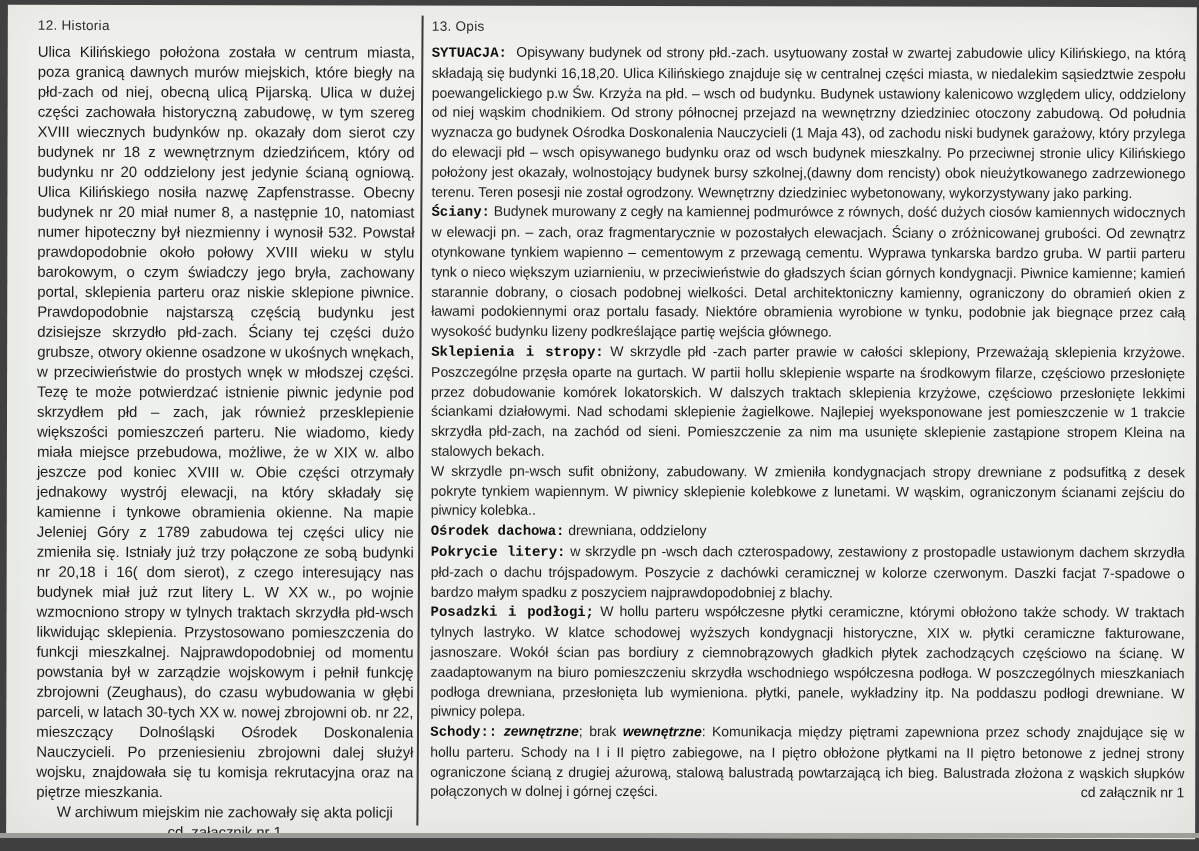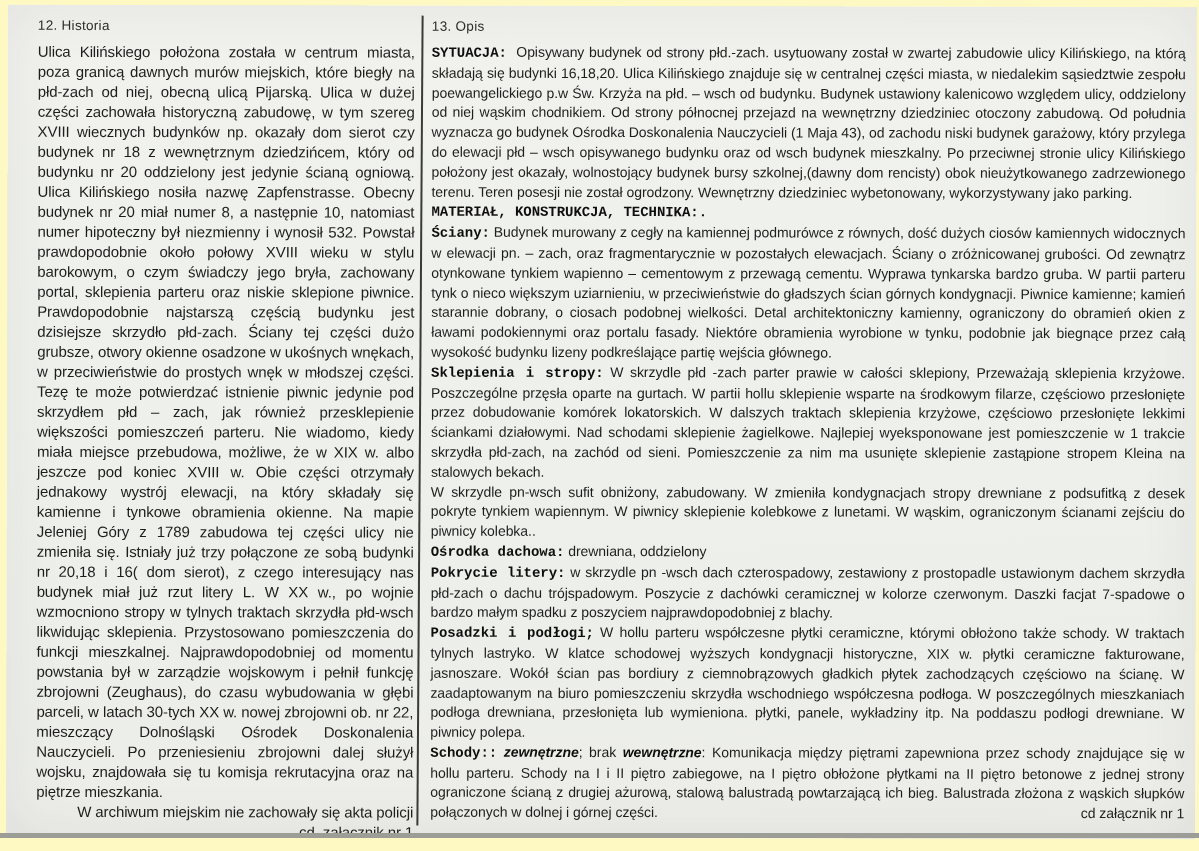--- a/index.html
+++ b/index.html
@@ -8,21 +8,21 @@
     background: #101010;
     width: 1199px;
     height: 851px;
     overflow: hidden;
     font-family: "Liberation Sans", sans-serif;
   }
   .stage {
     position: relative;
     width: 1199px;
     height: 851px;
-    background: #fef9c3;
+    background: #404040;
   }
   .paper {
     position: absolute;
     left: 7px;
     top: 6px;
     width: 1189px;
     height: 832px;
     background: linear-gradient(178deg, #f1f2ee 0%, #eef0ec 55%, #ecede9 100%);
     transform: rotate(0.12deg);
     transform-origin: 50% 50%;
@@ -69,21 +69,21 @@
     font-size: 15px;
     line-height: 20px;
     letter-spacing: -0.1px;
     text-align: justify;
     margin: 0;
   }
   .col-left .plain-line {
     font-size: 15px;
     line-height: 20px;
     letter-spacing: -0.1px;
-    text-align: right;
+    text-align: center;
     margin: 0;
   }
   .col-right p {
     font-size: 14px;
     line-height: 19.8px;
     letter-spacing: -0.05px;
     text-align: justify;
     margin: 0;
   }
   b { color: #0e0e0d; font-family: Liberation Mono, monospace; }
@@ -103,29 +103,29 @@
       <p class="body-text">Ulica Kilińskiego położona została w centrum miasta, poza granicą dawnych murów miejskich, które biegły na płd-zach od niej, obecną ulicą Pijarską. Ulica w dużej części zachowała historyczną zabudowę, w tym szereg XVIII wiecznych budynków np. okazały dom sierot czy budynek nr 18 z wewnętrznym dziedzińcem, który od budynku nr 20 oddzielony jest jedynie ścianą ogniową. Ulica Kilińskiego nosiła nazwę Zapfenstrasse. Obecny budynek nr 20 miał numer 8, a następnie 10, natomiast numer hipoteczny był niezmienny i wynosił 532. Powstał prawdopodobnie około połowy XVIII wieku w stylu barokowym, o czym świadczy jego bryła, zachowany portal, sklepienia parteru oraz niskie sklepione piwnice. Prawdopodobnie najstarszą częścią budynku jest dzisiejsze skrzydło płd-zach. Ściany tej części dużo grubsze, otwory okienne osadzone w ukośnych wnękach, w przeciwieństwie do prostych wnęk w młodszej części. Tezę te może potwierdzać istnienie piwnic jedynie pod skrzydłem płd – zach, jak również przesklepienie większości pomieszczeń parteru. Nie wiadomo, kiedy miała miejsce przebudowa, możliwe, że w XIX w. albo jeszcze pod koniec XVIII w. Obie części otrzymały jednakowy wystrój elewacji, na który składały się kamienne i tynkowe obramienia okienne. Na mapie Jeleniej Góry z 1789   zabudowa tej części ulicy nie zmieniła się. Istniały już trzy połączone ze sobą budynki nr 20,18 i 16( dom sierot), z czego interesujący nas budynek miał już rzut litery L. W XX w., po wojnie wzmocniono stropy w tylnych traktach skrzydła płd-wsch likwidując sklepienia. Przystosowano pomieszczenia do funkcji mieszkalnej. Najprawdopodobniej od momentu powstania był w zarządzie wojskowym i pełnił funkcję zbrojowni (Zeughaus), do czasu wybudowania w głębi parceli, w latach 30-tych XX w. nowej zbrojowni ob. nr 22, mieszczący Dolnośląski Ośrodek Doskonalenia Nauczycieli. Po przeniesieniu zbrojowni dalej służył wojsku, znajdowała się tu komisja rekrutacyjna oraz na piętrze mieszkania.</p>
       <p class="plain-line">W archiwum miejskim nie zachowały się akta policji</p>
       <p class="plain-line">cd. załącznik nr 1</p>
     </div>
 
     <div class="col col-right">
       <div class="col-header">13. Opis</div>
 
       <p><b>SYTUACJA:</b>&nbsp; <span>Opisywany budynek od strony płd.-zach. usytuowany został w zwartej zabudowie ulicy Kilińskiego, na którą składają się budynki 16,18,20. Ulica Kilińskiego znajduje się w centralnej części miasta, w niedalekim sąsiedztwie zespołu poewangelickiego p.w Św. Krzyża na płd. – wsch od budynku. Budynek ustawiony kalenicowo względem ulicy, oddzielony od niej wąskim chodnikiem. Od strony północnej przejazd na wewnętrzny dziedziniec otoczony zabudową. Od południa wyznacza go budynek Ośrodka Doskonalenia Nauczycieli (1 Maja 43), od zachodu niski budynek garażowy, który przylega do elewacji płd – wsch opisywanego budynku oraz od wsch budynek mieszkalny. Po przeciwnej stronie ulicy Kilińskiego położony jest okazały, wolnostojący budynek bursy szkolnej,(dawny dom rencisty) obok nieużytkowanego zadrzewionego terenu. Teren posesji nie został ogrodzony. Wewnętrzny dziedziniec wybetonowany, wykorzystywany jako parking.</span></p>
 
-      <p><b>MATERIAŁ, KONSTRUKCJA, TECHNIKA:.</b><span></span></p>
+      <p><span></span></p>
 
       <p><b>Ściany:</b> <span>Budynek murowany z cegły na kamiennej podmurówce z równych, dość dużych ciosów kamiennych widocznych w elewacji pn. – zach, oraz fragmentarycznie w pozostałych elewacjach. Ściany o zróżnicowanej grubości. Od zewnątrz otynkowane tynkiem wapienno – cementowym z przewagą cementu. Wyprawa tynkarska bardzo gruba. W partii parteru tynk o nieco większym uziarnieniu, w przeciwieństwie do gładszych ścian górnych kondygnacji. Piwnice kamienne; kamień starannie dobrany, o ciosach podobnej wielkości. Detal architektoniczny kamienny, ograniczony do obramień okien z ławami podokiennymi oraz portalu fasady. Niektóre obramienia wyrobione w tynku, podobnie jak biegnące przez całą wysokość budynku lizeny podkreślające partię wejścia głównego.</span></p>
 
       <p><b>Sklepienia i stropy:</b> <span>W skrzydle płd -zach parter prawie w całości sklepiony, Przeważają sklepienia krzyżowe. Poszczególne przęsła oparte na gurtach. W partii hollu sklepienie wsparte na środkowym filarze, częściowo przesłonięte przez dobudowanie komórek lokatorskich. W dalszych traktach sklepienia krzyżowe, częściowo przesłonięte lekkimi ściankami działowymi. Nad schodami sklepienie żagielkowe. Najlepiej wyeksponowane jest pomieszczenie w 1 trakcie skrzydła płd-zach, na zachód od sieni. Pomieszczenie za nim ma usunięte sklepienie zastąpione stropem Kleina na stalowych bekach.</span></p>
 
       <p><span>W skrzydle pn-wsch sufit obniżony, zabudowany. W zmieniła kondygnacjach stropy drewniane z podsufitką z desek pokryte tynkiem wapiennym. W piwnicy sklepienie kolebkowe z lunetami. W wąskim, ograniczonym ścianami zejściu do piwnicy kolebka..</span></p>
 
-      <p><b>Ośrodka dachowa:</b> <span>drewniana, oddzielony</span></p>
+      <p><b>Ośrodek dachowa:</b> <span>drewniana, oddzielony</span></p>
 
       <p><b>Pokrycie litery:</b> <span>w skrzydle pn -wsch dach czterospadowy, zestawiony z prostopadle ustawionym dachem skrzydła płd-zach o dachu trójspadowym. Poszycie z dachówki ceramicznej w kolorze czerwonym. Daszki facjat 7-spadowe o bardzo małym spadku z poszyciem najprawdopodobniej z blachy.</span></p>
 
       <p><b>Posadzki i podłogi;</b> <span>W hollu parteru współczesne płytki ceramiczne, którymi obłożono także schody. W traktach tylnych lastryko. W klatce schodowej wyższych kondygnacji historyczne, XIX w. płytki ceramiczne fakturowane, jasnoszare. Wokół ścian pas bordiury z ciemnobrązowych gładkich płytek zachodzących częściowo na ścianę. W zaadaptowanym na biuro pomieszczeniu skrzydła wschodniego współczesna podłoga. W poszczególnych mieszkaniach podłoga drewniana, przesłonięta lub wymieniona. płytki, panele, wykładziny itp. Na poddaszu podłogi drewniane. W piwnicy polepa.</span></p>
 
       <p><b>Schody::</b> <span class="bold-italic">zewnętrzne</span><span>; brak</span> <span class="bold-italic">wewnętrzne</span><span>: Komunikacja między piętrami zapewniona przez schody znajdujące się w hollu parteru. Schody na I i II piętro zabiegowe, na I piętro obłożone płytkami na II piętro betonowe z jednej strony ograniczone ścianą z drugiej ażurową, stalową balustradą powtarzającą ich bieg. Balustrada złożona z wąskich słupków połączonych w dolnej i górnej części.</span> <span class="cd-right">cd załącznik nr 1</span></p>
     </div>
 
   </div>
   <div class="paper-bottom-edge"></div>

